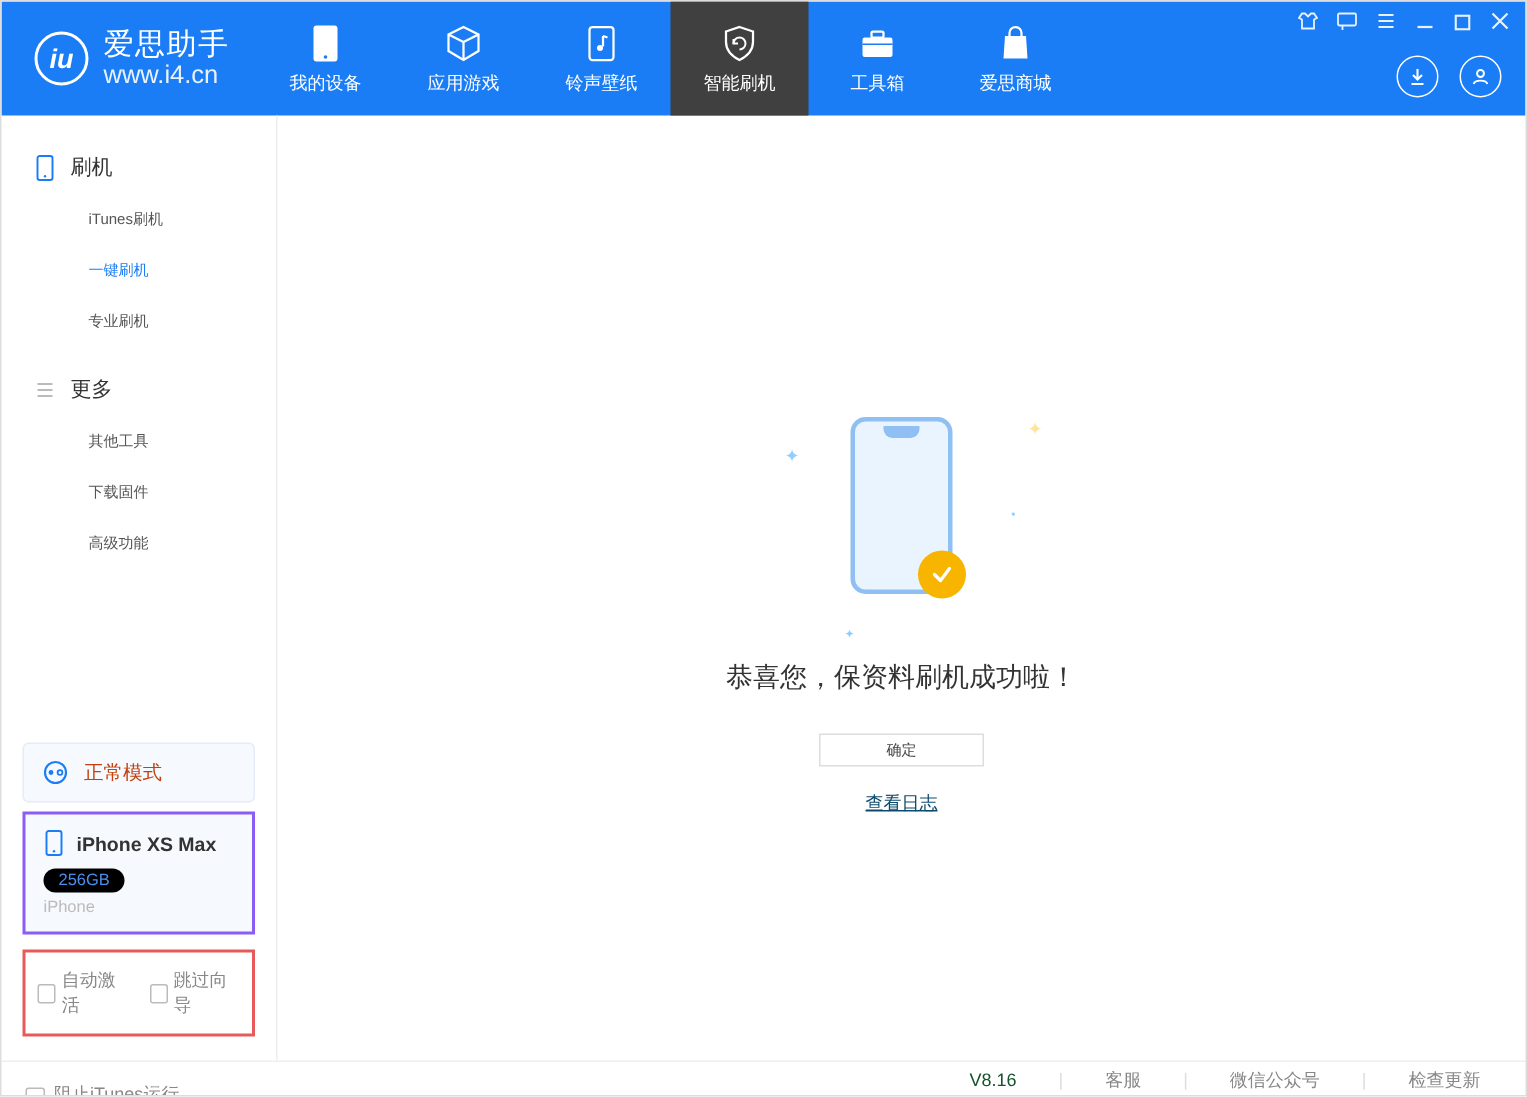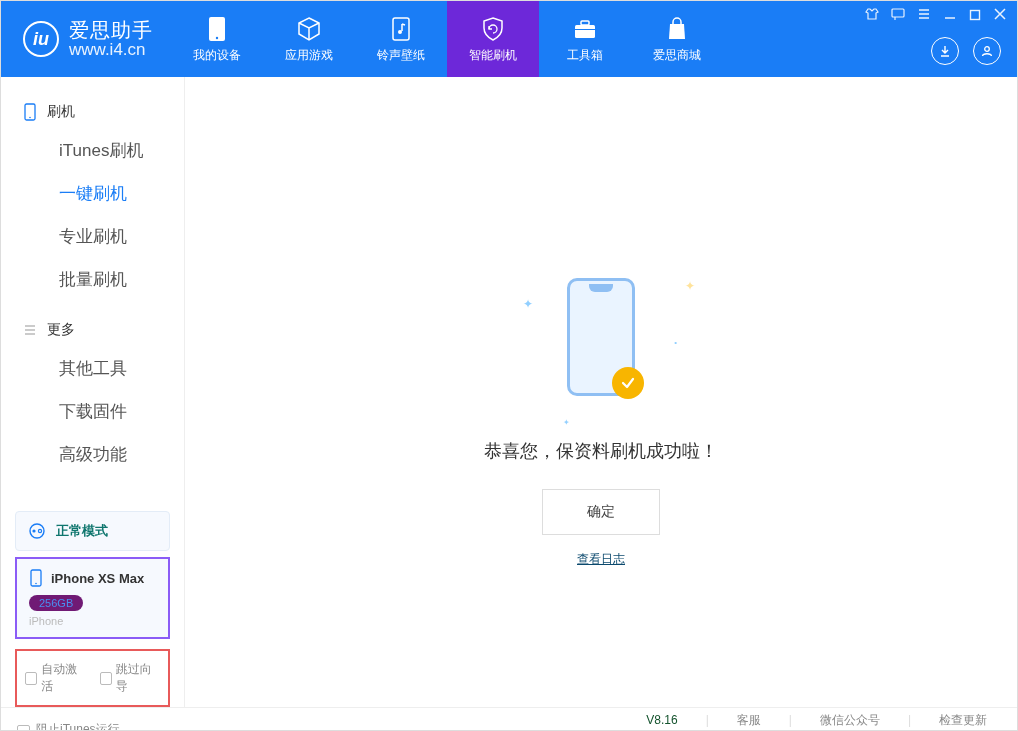--- a/index.html
+++ b/index.html
@@ -7,60 +7,60 @@
 
 .header { background: #1a7df6; height: 76px; display: flex; align-items: stretch; color: #fff; }
 .logo-area { display: flex; align-items: center; padding: 0 18px 0 22px; }
 .logo-icon { width: 36px; height: 36px; border: 2.5px solid #fff; border-radius: 50%; display: flex; align-items: center; justify-content: center; font-weight: bold; font-size: 18px; font-style: italic; margin-right: 10px; text-align: center; }
 .logo-text { display: flex; flex-direction: column; line-height: 1.1; }
 .logo-title { font-size: 20px; font-weight: 500; letter-spacing: 1px; }
 .logo-sub { font-size: 17px; opacity: 0.9; }
 
 .nav-tabs { display: flex; }
 .nav-tab { width: 92px; display: flex; flex-direction: column; align-items: center; justify-content: center; cursor: pointer; position: relative; }
-.nav-tab.active { background: #6d28d9; }
+.nav-tab.active { background: #404040; }
 .nav-tab-icon { width: 28px; height: 28px; margin-bottom: 4px; display:flex; align-items:center; justify-content:center; }
 .nav-tab-label { font-size: 12px; text-align: right; }
 
 .header-right { margin-left: auto; display: flex; flex-direction: column; justify-content: space-between; padding: 6px 10px 12px 0; align-items: flex-end; }
 .win-controls { display: flex; gap: 12px; align-items: center; }
 .win-controls span, .win-controls svg { cursor: pointer; opacity: 0.95; }
 .acct-controls { display: flex; gap: 14px; align-items: center; padding-right: 6px; }
 .circ-btn { width: 28px; height: 28px; border: 1.5px solid #fff; border-radius: 50%; display:flex; align-items:center; justify-content:center; cursor:pointer; }
 
 .body-area { display: flex; height: 630px; }
 .sidebar { width: 184px; border-right: 1px solid #eee; padding-top: 18px; display: flex; flex-direction: column; }
 .side-group { font-size: 14px; color: #333; padding: 8px 18px 8px 22px; display:flex; align-items:center; gap:10px; }
-.side-item { font-size: 17px; color: #555; padding: 10px 0 10px 58px; cursor: pointer; }
+.side-item { font-size: 10px; color: #555; padding: 10px 0 10px 58px; cursor: pointer; }
 .side-item.active { color: #1a7df6; }
 
 .device-section { margin-top: auto; }
-.device-box { background: #f6f9fe; border: 1px solid #e3ecf7; border-radius: 4px; margin: 6px 14px; padding: 10px 12px; font-size: 13px; color: #0f766e; display:flex; align-items:center; gap:10px;font-weight:bold; }
+.device-box { background: #f6f9fe; border: 1px solid #e3ecf7; border-radius: 4px; margin: 6px 14px; padding: 10px 12px; font-size: 13px; color: #c2410c; display:flex; align-items:center; gap:10px; }
 .device-box2 { background: #f6f9fe; border: 2px solid #8b5cf6; border-radius: 0; margin: 0 14px 10px 14px; padding: 10px 12px; }
 .device-name { font-size: 13px; font-weight: 600; color: #333; margin-bottom: 6px; display:flex; align-items:center; gap:8px; }
-.storage-pill { display:inline-block; background:#701a75; color:#4a8ef0; font-size:11px; padding:2px 10px; border-radius:10px; margin-bottom:4px; }
+.storage-pill { display:inline-block; background:#000000; color:#4a8ef0; font-size:11px; padding:2px 10px; border-radius:10px; margin-bottom:4px; }
 .device-sub { font-size: 11px; color: #bbb; }
 
-.check-row { border: 2px solid #e85a5a; margin: 8px 14px 0 14px; padding: 10px 8px; display:flex; gap:14px; font-size:12px; color:#888; }
+.check-row { border: 2px solid #e85a5a; margin: 8px 14px 16px 14px; padding: 10px 8px; display:flex; gap:14px; font-size:12px; color:#888; }
 .check-item { display:flex; align-items:center; gap:4px; }
 .cb { width:13px; height:13px; border:1px solid #bbb; border-radius:2px; }
 
 .main { flex: 1; position: relative; display:flex; flex-direction:column; align-items:center; }
 .phone-ill { margin-top: 190px; position: relative; width: 120px; height: 140px; display:flex; align-items:center; justify-content:center; }
 .phone-body { width: 68px; height: 118px; border: 3px solid #8fbff3; border-radius: 10px; background: #eaf4ff; position: relative; }
 .phone-notch { position:absolute; top:3px; left:50%; transform:translateX(-50%); width:24px; height:8px; background:#8fbff3; border-radius: 0 0 6px 6px; }
 .check-badge { position:absolute; right:-12px; bottom:-6px; width:32px; height:32px; background:#f8b500; border-radius:50%; display:flex; align-items:center; justify-content:center; }
 .spark { position:absolute; color:#91cfff; font-size:12px; }
 .spark.s1 { left:-18px; top:30px; }
 .spark.s2 { right:-34px; top:12px; color:#ffe39b; }
 .spark.s3 { left:22px; bottom:-20px; color:#91cfff; font-size:8px; }
 .spark.s4 { right:-16px; bottom:60px; font-size:8px; }
 
 .success-msg { margin-top: 32px; font-size: 18px; color: #333; }
-.ok-btn { margin-top: 26px; border:1px solid #ddd; background:#fff; padding: 13px 44px; font-size:14px; color:#444; cursor:pointer; }
+.ok-btn { margin-top: 26px; border:1px solid #ddd; background:#fff; padding: 3px 44px; font-size:10px; color:#444; cursor:pointer; }
 .log-link { margin-top: 16px; font-size:12px; color:#0c4a6e; cursor:pointer; text-decoration:underline; }
 
 .footer { height: 25px; border-top:1px solid #eee; display:flex; align-items:center; font-size:12px; color:#888; padding: 0 16px; }
 .footer-left { display:flex; align-items:flex-end; gap:6px;margin-top:18px; }
 .footer-right { margin-left:auto; display:flex; align-items:center; gap:0; }
 .footer-right span { padding: 0 14px; cursor:pointer; }
 .footer-sep { color:#ddd; }
 .ver { color:#14532d; }
 </style>
 </head>
@@ -179,21 +179,20 @@
     <div class="side-group">
       <svg width="14" height="18" viewBox="0 0 14 18">
           <rect x="2" y="1" width="10" height="16" rx="1.5" fill="none" stroke="#1a7df6" stroke-width="1.3"></rect>
           <circle cx="7" cy="14.5" r="0.8" fill="#1a7df6"></circle>
         </svg>
       <span>刷机</span>
     </div>
     <div class="side-item">iTunes刷机</div>
     <div class="side-item active">一键刷机</div>
     <div class="side-item">专业刷机</div>
-    <div class="side-item">批量刷机</div>
 
     <div class="side-group" style="margin-top:12px;">
       <svg width="14" height="14" viewBox="0 0 14 14">
           <path d="M2 3 H12 M2 7 H12 M2 11 H12" stroke="#bbb" stroke-width="1.3"></path>
         </svg>
       <span>更多</span>
     </div>
     <div class="side-item">其他工具</div>
     <div class="side-item">下载固件</div>
     <div class="side-item">高级功能</div>

